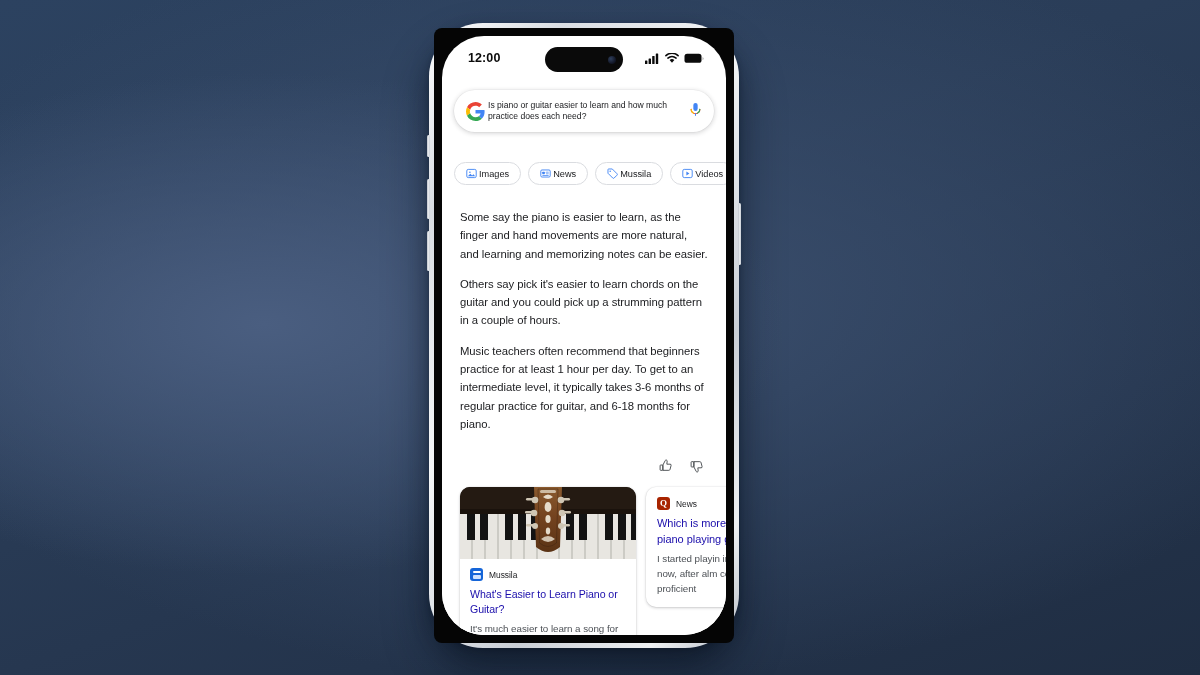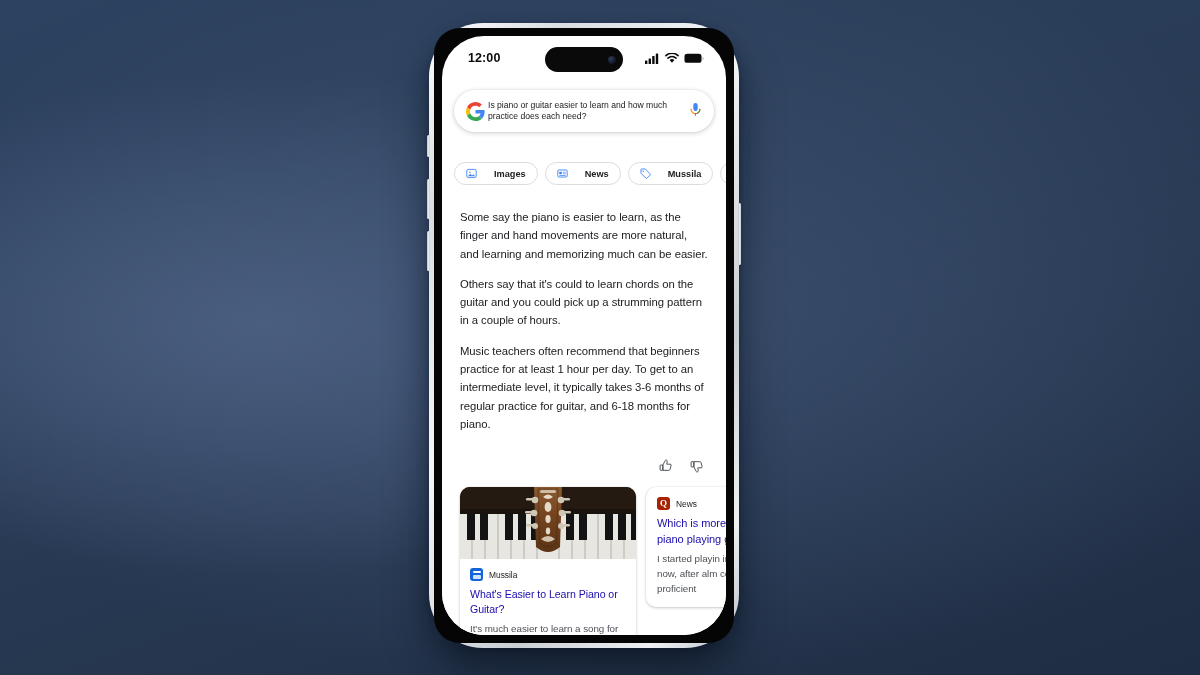--- a/index.html
+++ b/index.html
@@ -33,21 +33,21 @@
       0 10px 20px rgba(8,16,30,0.30),
       0 2px 5px rgba(8,16,30,0.25);
   }
 
   #phone-bezel {
     position: absolute;
     left: 5px;
     top: 5px;
     right: 5px;
     bottom: 5px;
-    border-radius: 26px;
+    border-radius: 8px;
     background: #050505;
   }
 
   #phone-screen {
     position: absolute;
     left: 8px;
     top: 8px;
     right: 8px;
     bottom: 8px;
     border-radius: 42px;
@@ -144,30 +144,29 @@
     left: 0; top: 126px; right: 0;
     display: flex;
     gap: 7px;
     padding: 0 12px;
     z-index: 4;
     background: #ffffff;
   }
   .chip {
     display: flex;
     align-items: center;
-    gap: 17px;
+    gap: 2px;
     border: 1px solid #dadce0;
     border-radius: 16px;
     padding: 5px 11px;
     background: #ffffff;
     font-size: 9.2px;
     color: #202124;
     white-space: nowrap;
     flex-shrink: 0;
-    font-weight: bold;
   }
   .chip-label { font-size: 9.2px; color: #202124; }
 
   
   #content {
     position: absolute;
     left: 0; top: 158px; right: 0; bottom: 0;
     background: #ffffff;
     overflow: hidden;
     z-index: 3;
@@ -380,22 +379,22 @@
             <rect x="1.3" y="2.3" width="15.4" height="13.4" rx="2.4" stroke="#4285F4" stroke-width="1.5" fill="none"></rect>
             <path d="M7.2 5.9 L12.1 9 L7.2 12.1 Z" fill="#4285F4"></path>
           </svg>
           <span class="chip-label">Videos</span>
         </div>
       </div>
 
       <div id="content">
 
         <div id="answer-block">
-          <p class="para">Some say the piano is easier to learn, as the finger and hand movements are more natural, and learning and memorizing much can be easier.</p>
-          <p class="para">Others say that it's could to learn chords on the guitar and you could pick up a strumming pattern in a couple of hours.</p>
+          <p class="para">Some say the piano is easier to learn, as the finger and hand movements are more natural, and learning and memorizing notes can be easier.</p>
+          <p class="para">Others say pick it's easier to learn chords on the guitar and you could pick up a strumming pattern in a couple of hours.</p>
           <p class="para">Music teachers often recommend that beginners practice for at least 1 hour per day. To get to an intermediate level, it typically takes 3-6 months of regular practice for guitar, and 6-18 months for piano.</p>
         </div>
 
         <div id="feedback-row">
           <svg width="14" height="14" viewBox="0 0 20 20">
             <path d="M5.6 8.6 L8.9 2.2 a1.5 1.5 0 0 1 2.8 0.8 L11.2 7.4 L15.8 7.4 a1.5 1.5 0 0 1 1.45 1.9 l-1.5 5.6 a1.8 1.8 0 0 1 -1.7 1.3 L5.6 16.2 Z" stroke="#3c4043" stroke-width="1.25" fill="none" stroke-linejoin="round"></path>
             <rect x="1.6" y="8.6" width="3.9" height="7.6" rx="0.9" stroke="#3c4043" stroke-width="1.25" fill="none"></rect>
           </svg>
           <svg width="14" height="14" viewBox="0 0 20 20">
             <path d="M5.6 11.4 L8.9 17.8 a1.5 1.5 0 0 0 2.8 -0.8 L11.2 12.6 L15.8 12.6 a1.5 1.5 0 0 0 1.45 -1.9 l-1.5 -5.6 a1.8 1.8 0 0 0 -1.7 -1.3 L5.6 3.8 Z" stroke="#3c4043" stroke-width="1.25" fill="none" stroke-linejoin="round"></path>

